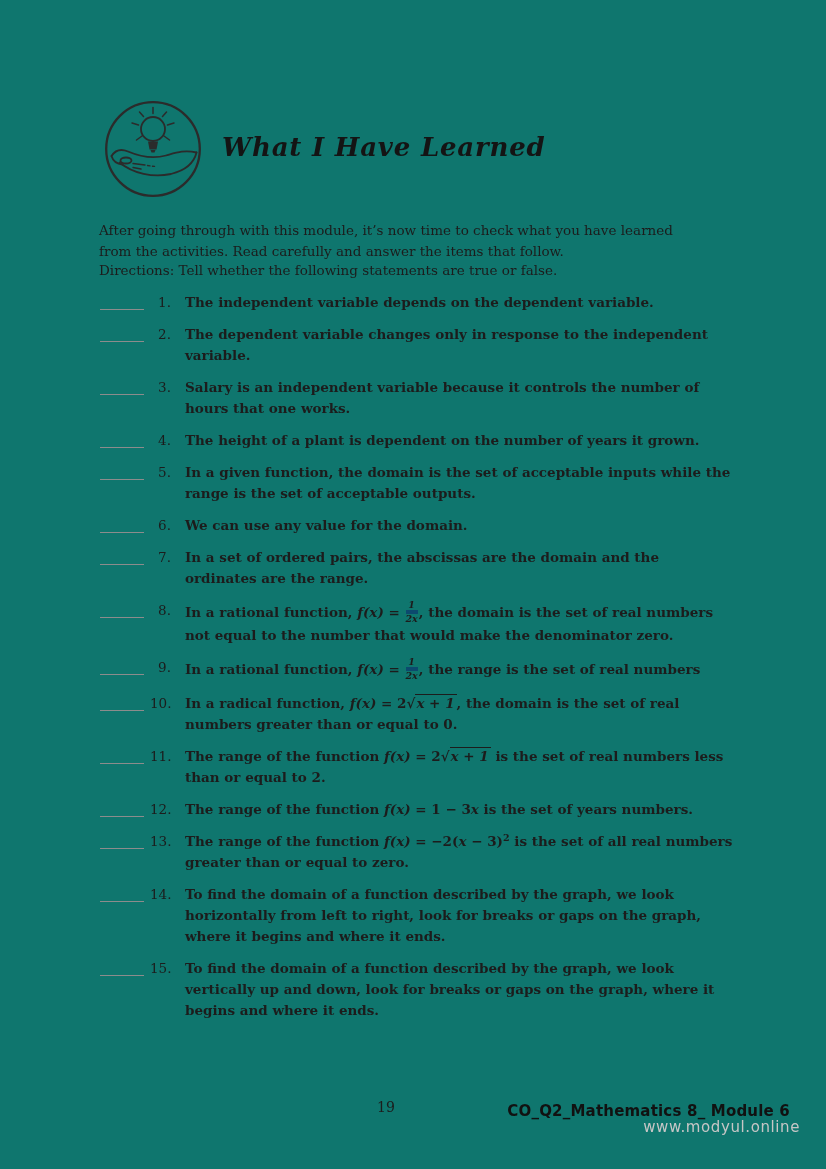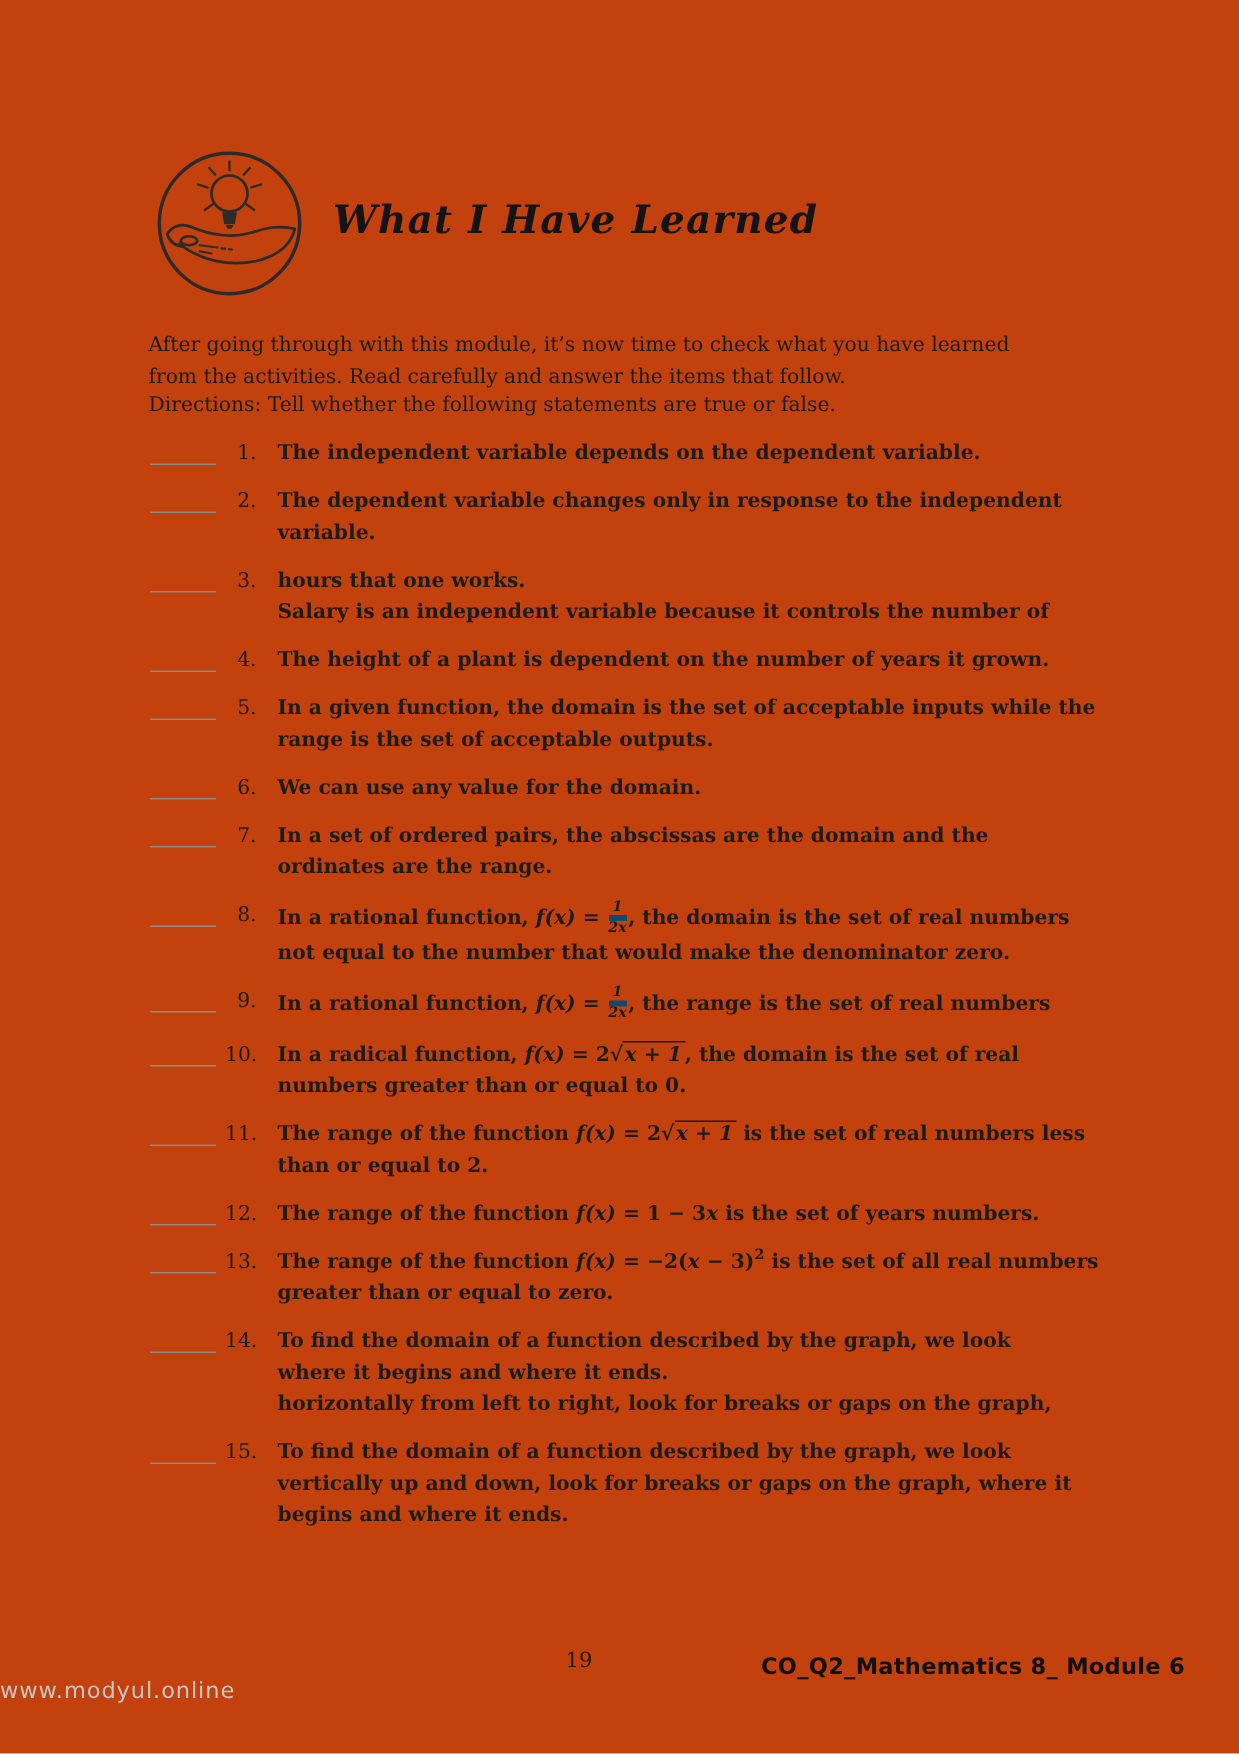--- a/index.html
+++ b/index.html
@@ -1,20 +1,20 @@
 <!DOCTYPE html>
 <html><head>
 <meta charset="utf-8">
 <style>
   html, body { margin: 0; padding: 0; background: #ffffff; }
   .page {
     position: relative;
     width: 826px;
     height: 1169px;
-    background: #c2410c;
+    background: #0f766e;
     font-family: "DejaVu Serif", serif;
     color: #1c1c1c;
     overflow: hidden;
   }
 
   
   .header { position: absolute; left: 103px; top: 99px; display: flex; align-items: flex-start; }
   .icon-wrap { width: 100px; height: 100px; flex: none; }
   .icon-wrap svg { display: block; width: 100px; height: 100px; }
   .page-title {
@@ -63,21 +63,21 @@
   .radicand { font-style: italic; border-top: 1.2px solid #1c1c1c; padding: 0 2px 0 1px; }
   sup.msup { font-size: 9.5px; line-height: 0; }
 
   
   .page-number {
     position: absolute; top: 1099px; left: 0; width: 772px;
     text-align: center; font-size: 14px; color: #1c1c1c;
   }
   .watermark {
     position: absolute; top: 1118px; left: 0; width: 800px;
-    text-align: left;
+    text-align: right;
     font-family: "DejaVu Sans", sans-serif;
     font-size: 15px; letter-spacing: 0.6px;
     color: #c6c6c6;
   }
   .module-ref {
     position: absolute; top: 1102px; right: 36px;
     font-family: "DejaVu Sans", sans-serif;
     font-weight: bold;
     font-size: 15px;
     letter-spacing: 0.2px;
@@ -143,22 +143,22 @@
       <span class="txt">
         <span class="line">The dependent variable changes only in response to the independent</span>
         <span class="line">variable.</span>
       </span>
     </div>
 
     <div class="item">
       <span class="blank"></span>
       <span class="num">3.</span>
       <span class="txt">
+        <span class="line">Salary is an independent variable because it controls the number of</span>
         <span class="line">hours that one works.</span>
-        <span class="line">Salary is an independent variable because it controls the number of</span>
       </span>
     </div>
 
     <div class="item">
       <span class="blank"></span>
       <span class="num">4.</span>
       <span class="txt">
           <span class="line">The height of a plant is dependent on the number of years it grown.</span>
         </span>
     </div>
@@ -239,22 +239,22 @@
         <span class="line"><span>The range of the function </span><span class="mi">f(x)</span><span> = −2(</span><span class="mi">x</span><span> − 3)</span><sup class="msup">2</sup><span> is the set of all real numbers</span></span>
         <span class="line">greater than or equal to zero.</span>
       </span>
     </div>
 
     <div class="item">
       <span class="blank"></span>
       <span class="num">14.</span>
       <span class="txt">
         <span class="line">To find the domain of a function described by the graph, we look</span>
+        <span class="line">horizontally from left to right, look for breaks or gaps on the graph,</span>
         <span class="line">where it begins and where it ends.</span>
-        <span class="line">horizontally from left to right, look for breaks or gaps on the graph,</span>
       </span>
     </div>
 
     <div class="item">
       <span class="blank"></span>
       <span class="num">15.</span>
       <span class="txt">
         <span class="line">To find the domain of a function described by the graph, we look</span>
         <span class="line">vertically up and down, look for breaks or gaps on the graph, where it</span>
         <span class="line">begins and where it ends.</span>

